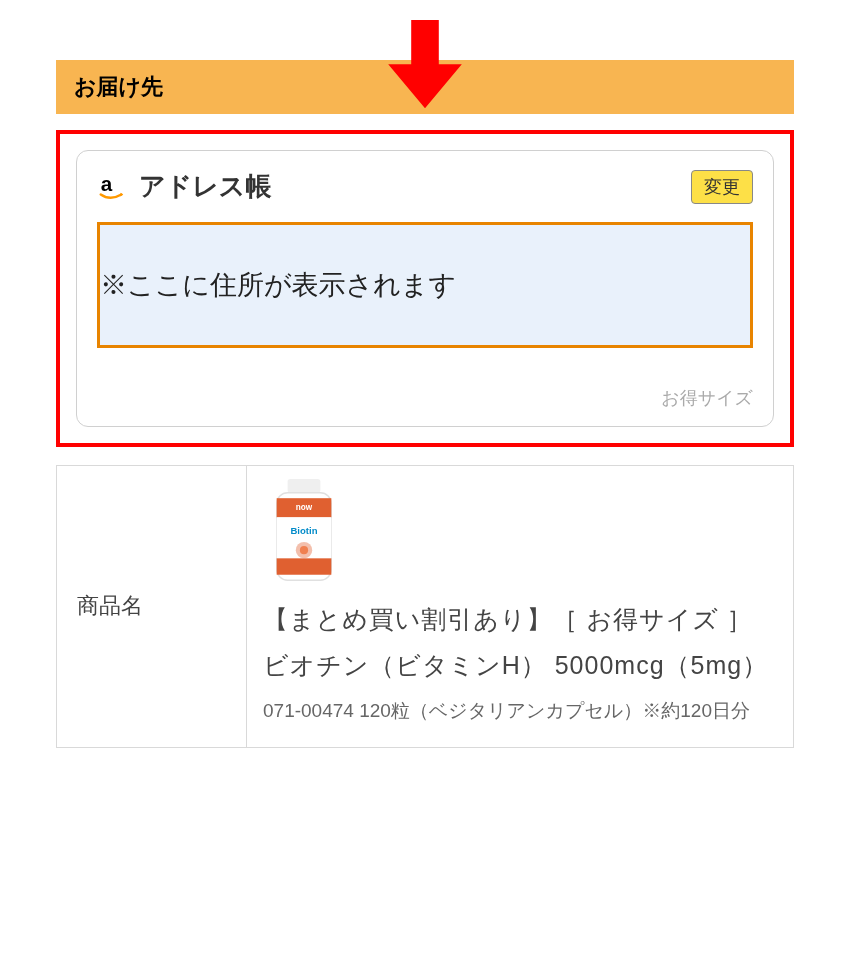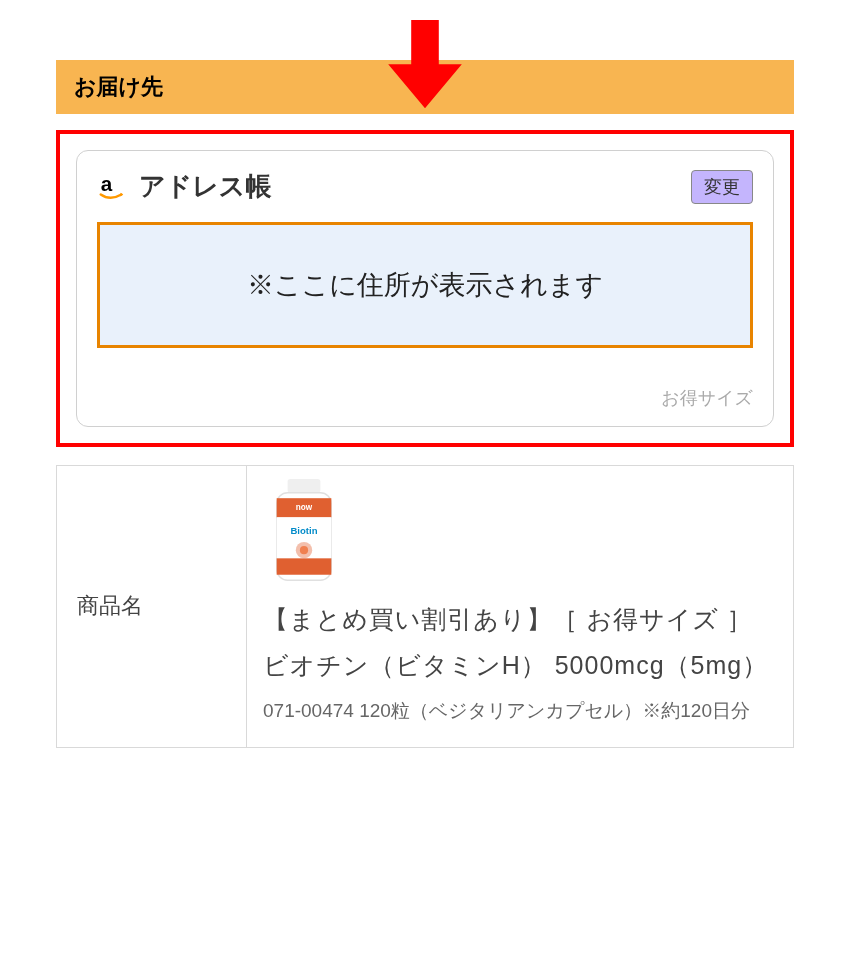--- a/index.html
+++ b/index.html
@@ -40,28 +40,28 @@
     padding: 18px 20px 14px 20px;
   }
   .widget-head {
     display: flex; align-items: center; gap: 12px;
     margin-bottom: 18px;
   }
   .amazon-logo { width: 30px; height: 30px; flex-shrink: 0; }
   .widget-title { font-size: 26px; font-weight: 700; color: #333; flex: 1; }
   .change-btn {
     border: 1px solid #888; border-radius: 4px;
-    padding: 4px 12px; font-size: 18px; background: #c4b5fd; color: #333; cursor: pointer;
+    padding: 4px 12px; font-size: 18px; background: #fde047; color: #333; cursor: pointer;
   }
 
   .address-box {
     border: 3px solid #e88400;
     background: #e9f1fb;
     min-height: 126px;
-    display: flex; align-items: center; justify-content: center;
+    display: flex; align-items: center; justify-content: flex-start;
     font-size: 27px; color: #222;
     font-family: "Yu Mincho", "Hiragino Mincho ProN", serif;
     margin-bottom: 10px;
   }
 
   .widget-foot { text-align: right; color: #aaa; font-size: 18px; line-height: 1.5; }
   .widget-foot span { display: inline-block; }
   .widget-foot .strike { text-decoration: line-through; }
 
   

